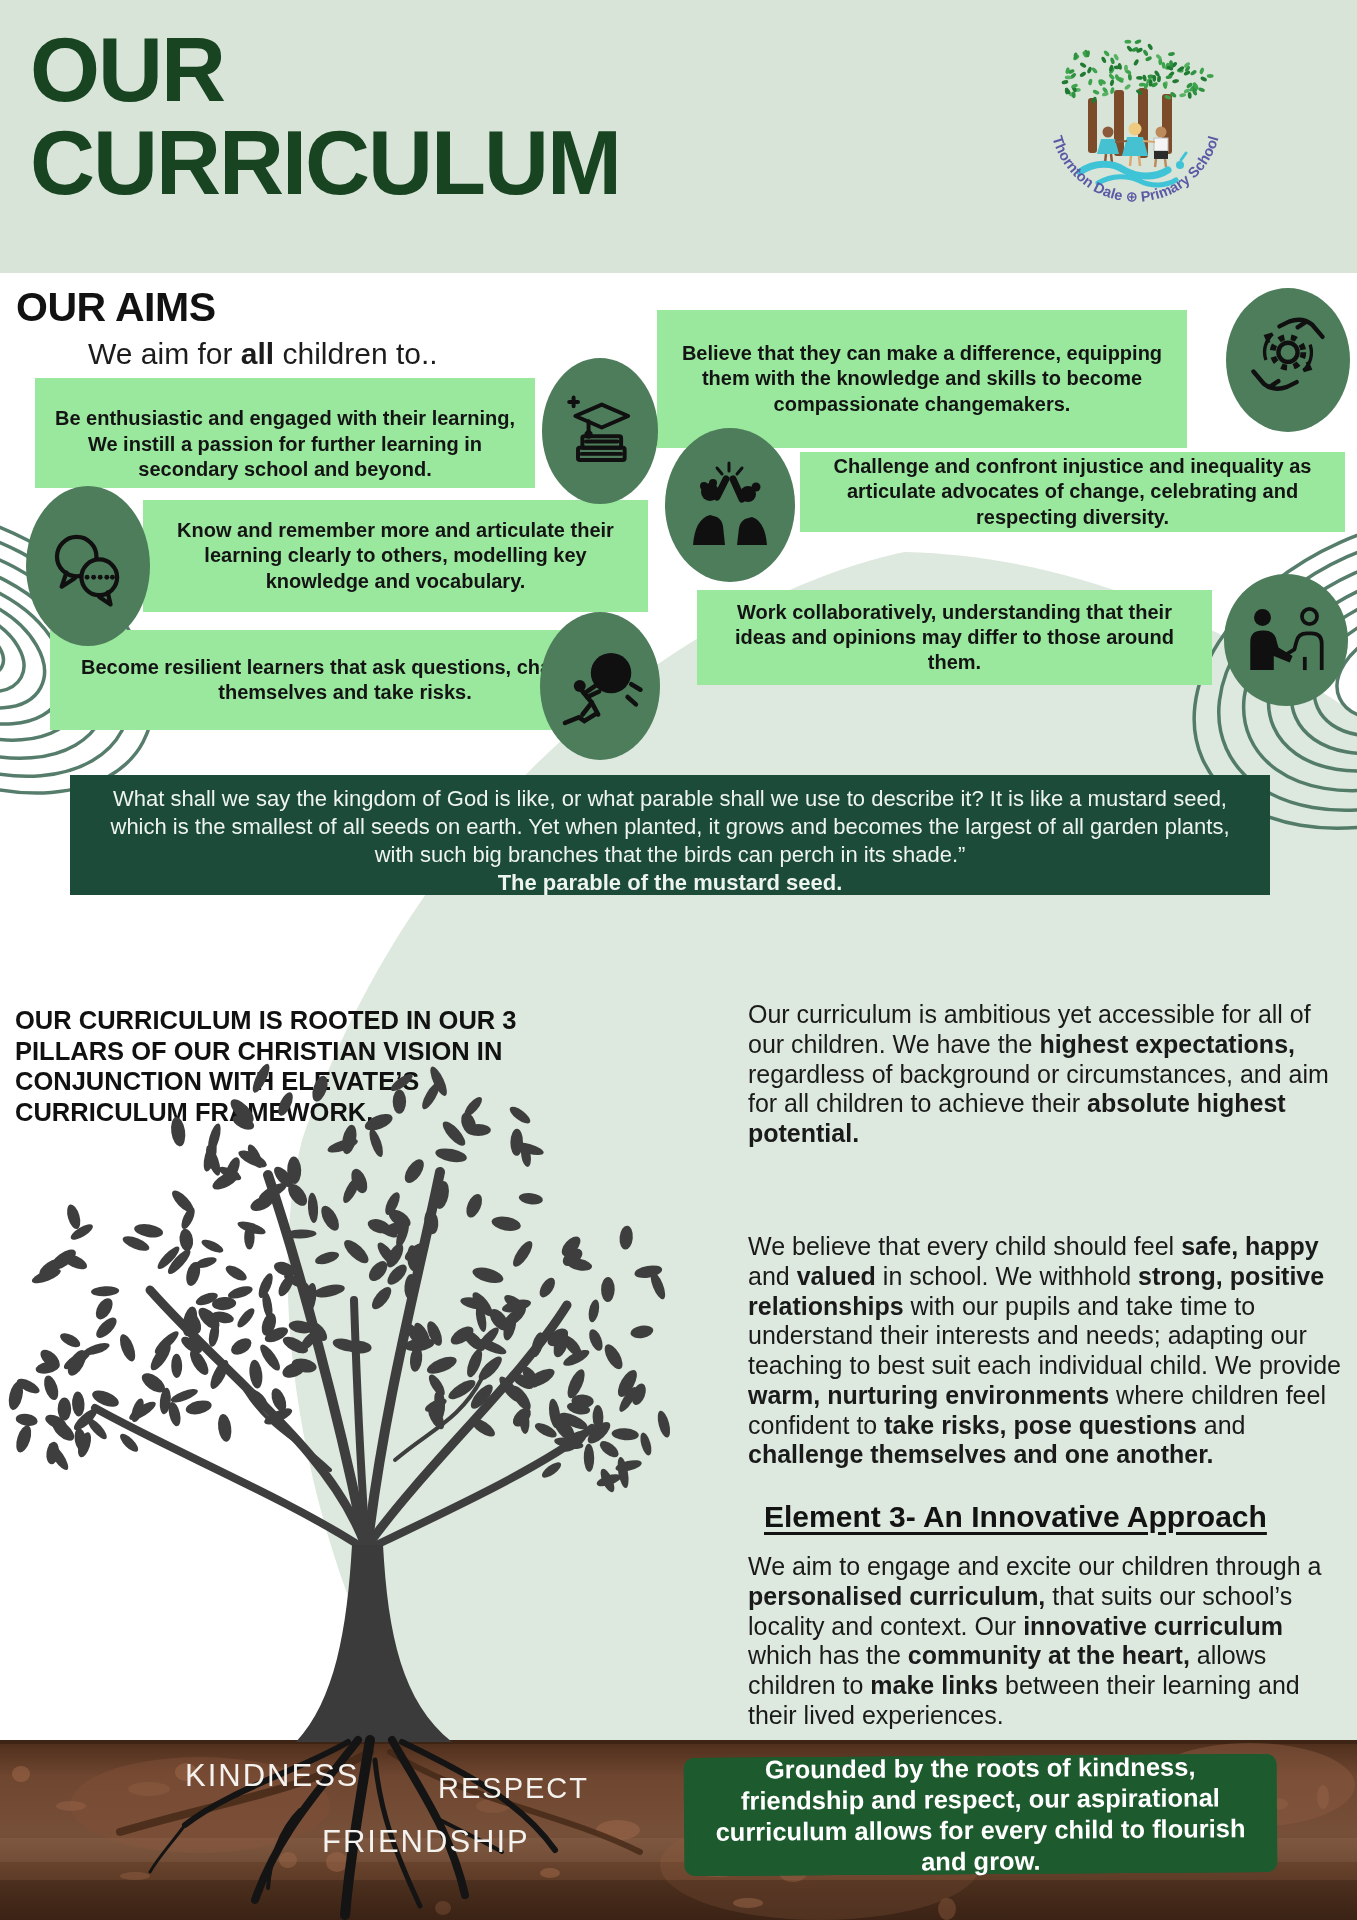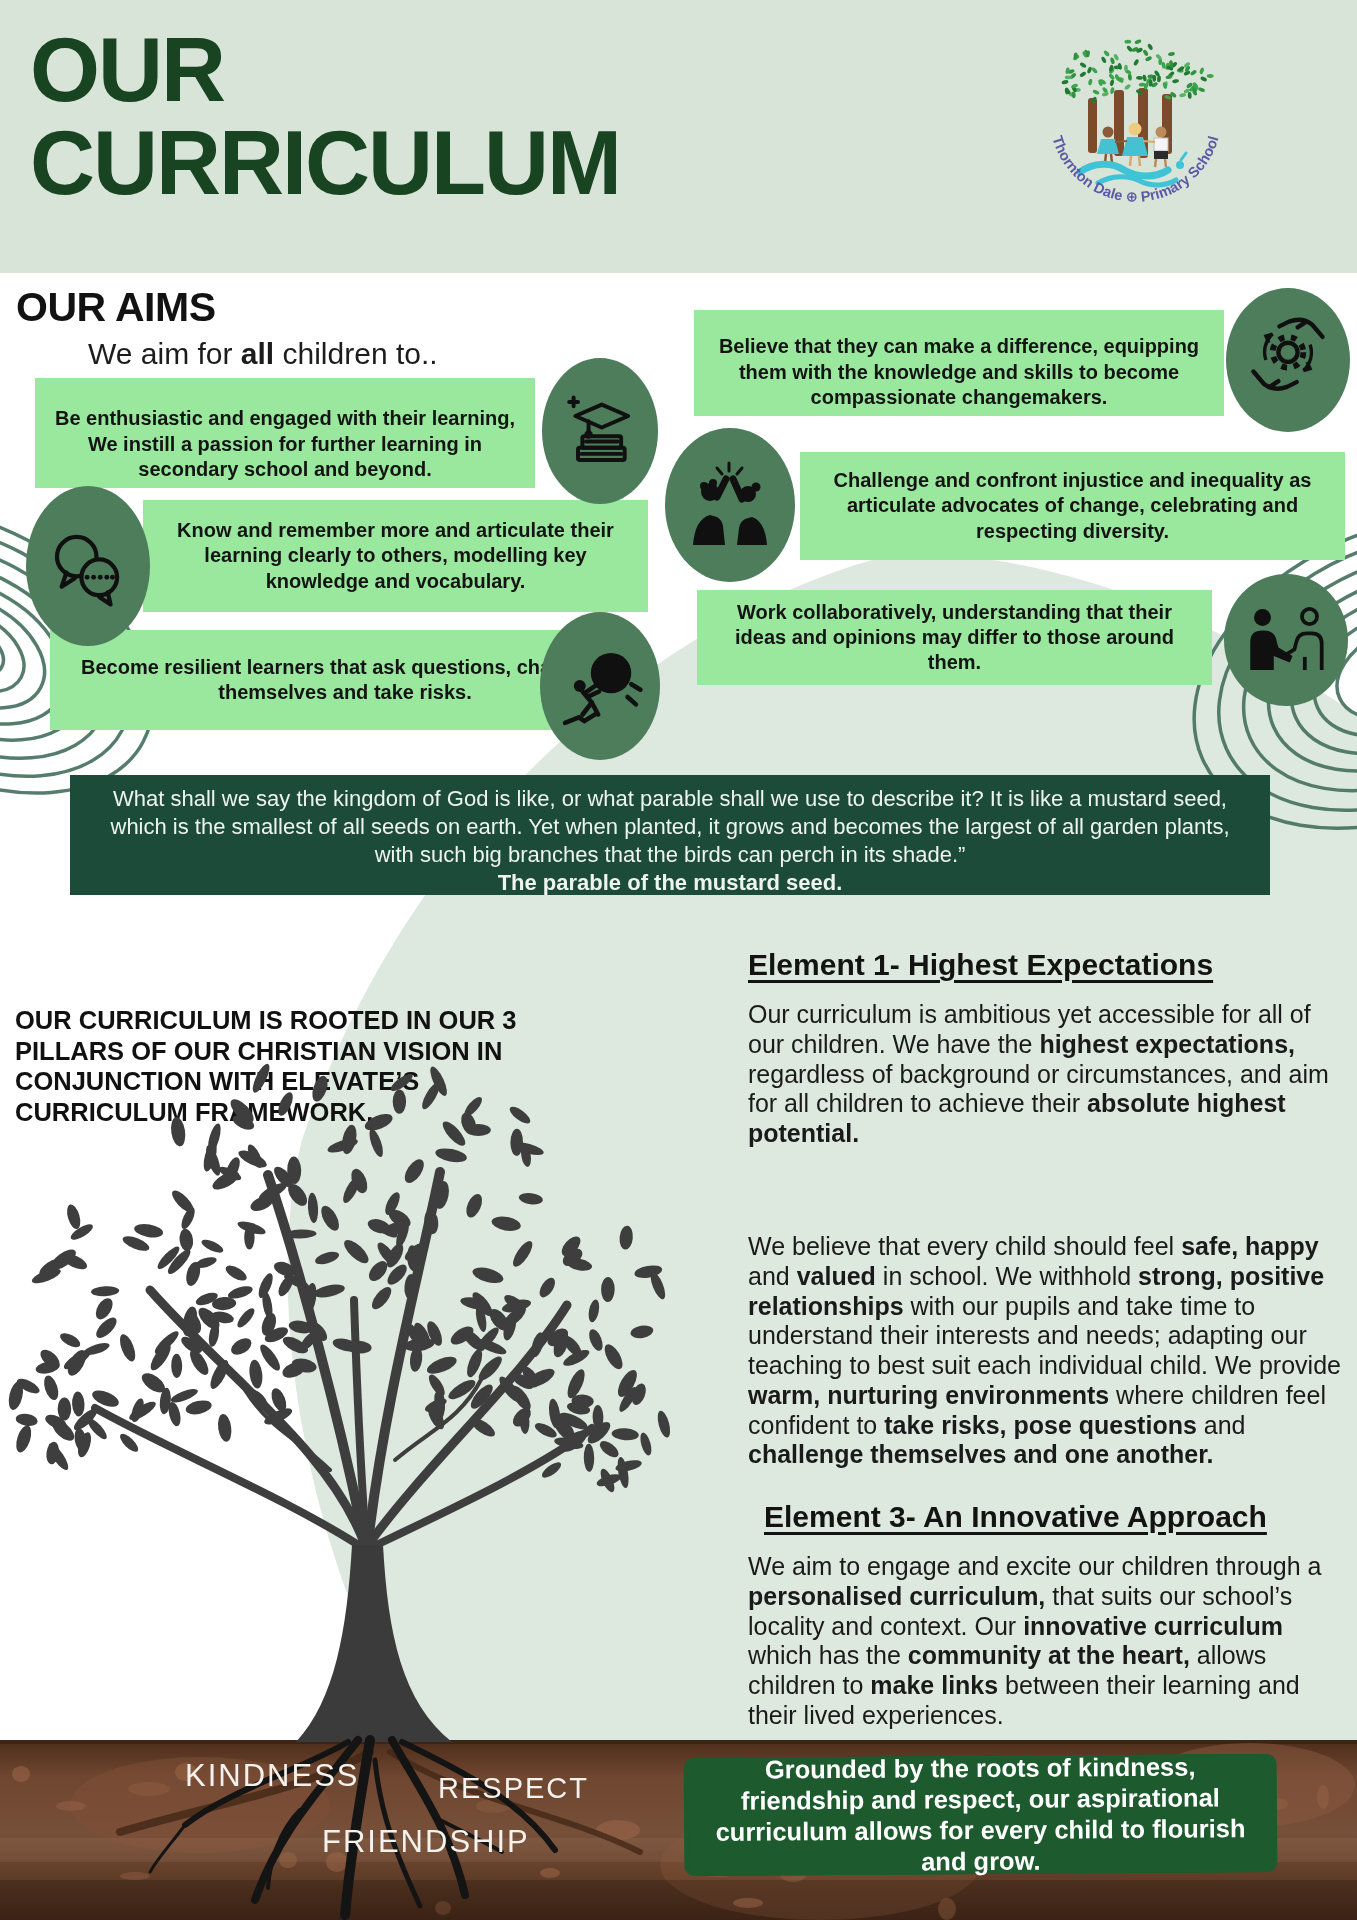--- a/index.html
+++ b/index.html
@@ -14,22 +14,22 @@
   #logo{left:1028px;top:20px;width:215px;height:214px;}
   
   #aims-heading{left:16px;top:284px;font-size:41px;font-weight:800;color:#121212;letter-spacing:-0.5px;}
   #aims-sub{left:88px;top:337px;font-size:30px;color:#1c1c1c;}
   .greenbox{background:#99e89d;display:flex;align-items:center;justify-content:center;text-align:center;
             font-weight:bold;font-size:20px;line-height:1.26;color:#141414;padding:6px 16px;box-sizing:border-box;}
   .circle{background:#4e7d5b;border-radius:50%;display:flex;align-items:center;justify-content:center;}
   #lbox1{left:35px;top:378px;width:500px;height:110px;align-items:flex-end;}
   #lbox2{left:143px;top:500px;width:505px;height:112px;}
   #lbox3{left:50px;top:630px;width:590px;height:100px;}
-  #rbox1{left:694px;top:310px;width:530px;height:106px;align-items:flex-end;}
-  #rbox2{left:800px;top:452px;width:545px;height:108px;}
+  #rbox1{left:657px;top:310px;width:530px;height:138px;}
+  #rbox2{left:800px;top:452px;width:545px;height:80px;}
   #rbox3{left:697px;top:590px;width:515px;height:95px;}
   #circ-grad{left:542px;top:358px;width:116px;height:146px;}
   #circ-speech{left:26px;top:486px;width:124px;height:160px;}
   #circ-resil{left:540px;top:612px;width:120px;height:148px;}
   #circ-hands{left:1226px;top:288px;width:124px;height:144px;}
   #circ-hifive{left:665px;top:428px;width:130px;height:154px;}
   #circ-shake{left:1224px;top:574px;width:124px;height:132px;}
   
   #quote{left:70px;top:775px;width:1200px;height:120px;background:#1d4b3a;color:#eef4ef;
          text-align:center;font-size:22px;line-height:1.27;padding:10px 26px;box-sizing:border-box;}
@@ -354,21 +354,20 @@
     </svg>
   </div>
 
   <div id="quote" class="abs layer3">
     <div>What shall we say the kingdom of God is like, or what parable shall we use to describe it? It is like a mustard seed, which is the smallest of all seeds on earth. Yet when planted, it grows and becomes the largest of all garden plants, with such big branches that the birds can perch in its shade.”</div>
     <div class="cap">The parable of the mustard seed.</div>
   </div>
 
   <div id="pillars" class="abs layer2">OUR CURRICULUM IS ROOTED IN OUR 3 PILLARS OF OUR CHRISTIAN VISION IN CONJUNCTION WITH ELEVATE’S CURRICULUM FRAMEWORK.</div>
 
-  <div id="e1h" class="abs el-head layer2">Element 1- Highest Expectations</div>
   <div id="e1p" class="abs el-body layer2"><span>Our curriculum is ambitious yet accessible for all of our children. We have the </span><span class="b" style="font-weight: bold;">highest expectations,</span><span> regardless of background or circumstances, and aim for all children to achieve their </span><span class="b" style="font-weight: bold;">absolute highest potential.</span></div>
   <div id="e2p" class="abs el-body layer2"><span>We believe that every child should feel </span><span class="b" style="font-weight: bold;">safe, happy</span><span> and </span><span class="b" style="font-weight: bold;">valued</span><span> in school. We withhold </span><span class="b" style="font-weight: bold;">strong, positive relationships</span><span> with our pupils and take time to understand their interests and needs; adapting our teaching to best suit each individual child. We provide </span><span class="b" style="font-weight: bold;">warm, nurturing environments</span><span> where children feel confident to </span><span class="b" style="font-weight: bold;">take risks, pose questions</span><span> and </span><span class="b" style="font-weight: bold;">challenge themselves and one another.</span></div>
   <div id="e3h" class="abs el-head layer2">Element 3- An Innovative Approach</div>
   <div id="e3p" class="abs el-body layer2"><span>We aim to engage and excite our children through a </span><span class="b" style="font-weight: bold;">personalised curriculum,</span><span> that suits our school’s locality and context. Our </span><span class="b" style="font-weight: bold;">innovative curriculum</span><span> which has the </span><span class="b" style="font-weight: bold;">community at the heart,</span><span> allows children to </span><span class="b" style="font-weight: bold;">make links</span><span> between their learning and their lived experiences.</span></div>
 
   <div id="soil" class="abs layer1"></div>
 
   <svg id="tree-art" class="abs layer2" width="1357" height="1920" viewBox="0 0 1357 1920" style="left:0;top:0;">
     <g>
       <ellipse cx="200" cy="1805" rx="130" ry="48" fill="#7d4f36" opacity="0.55"></ellipse>

